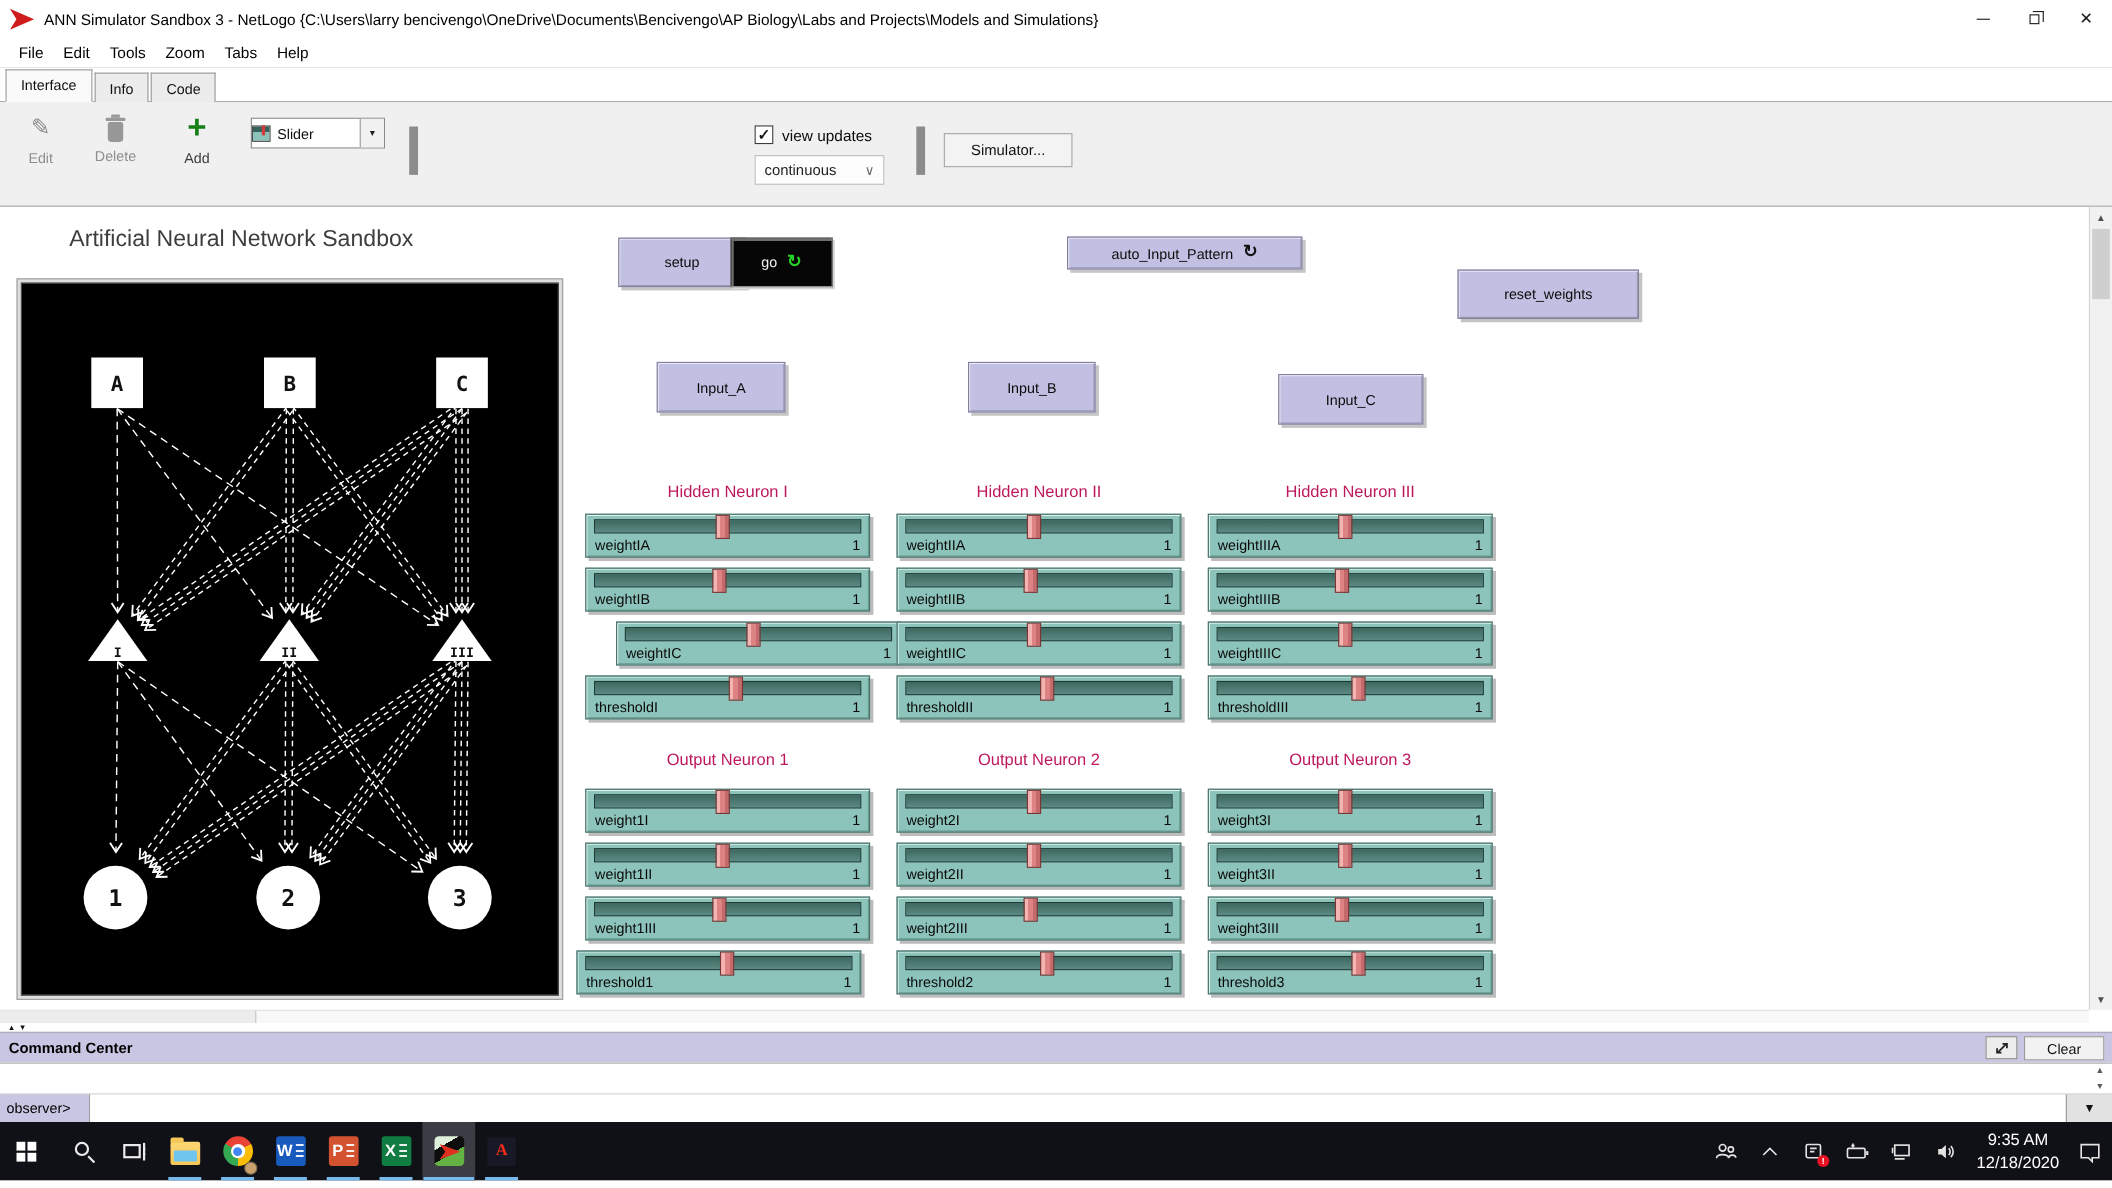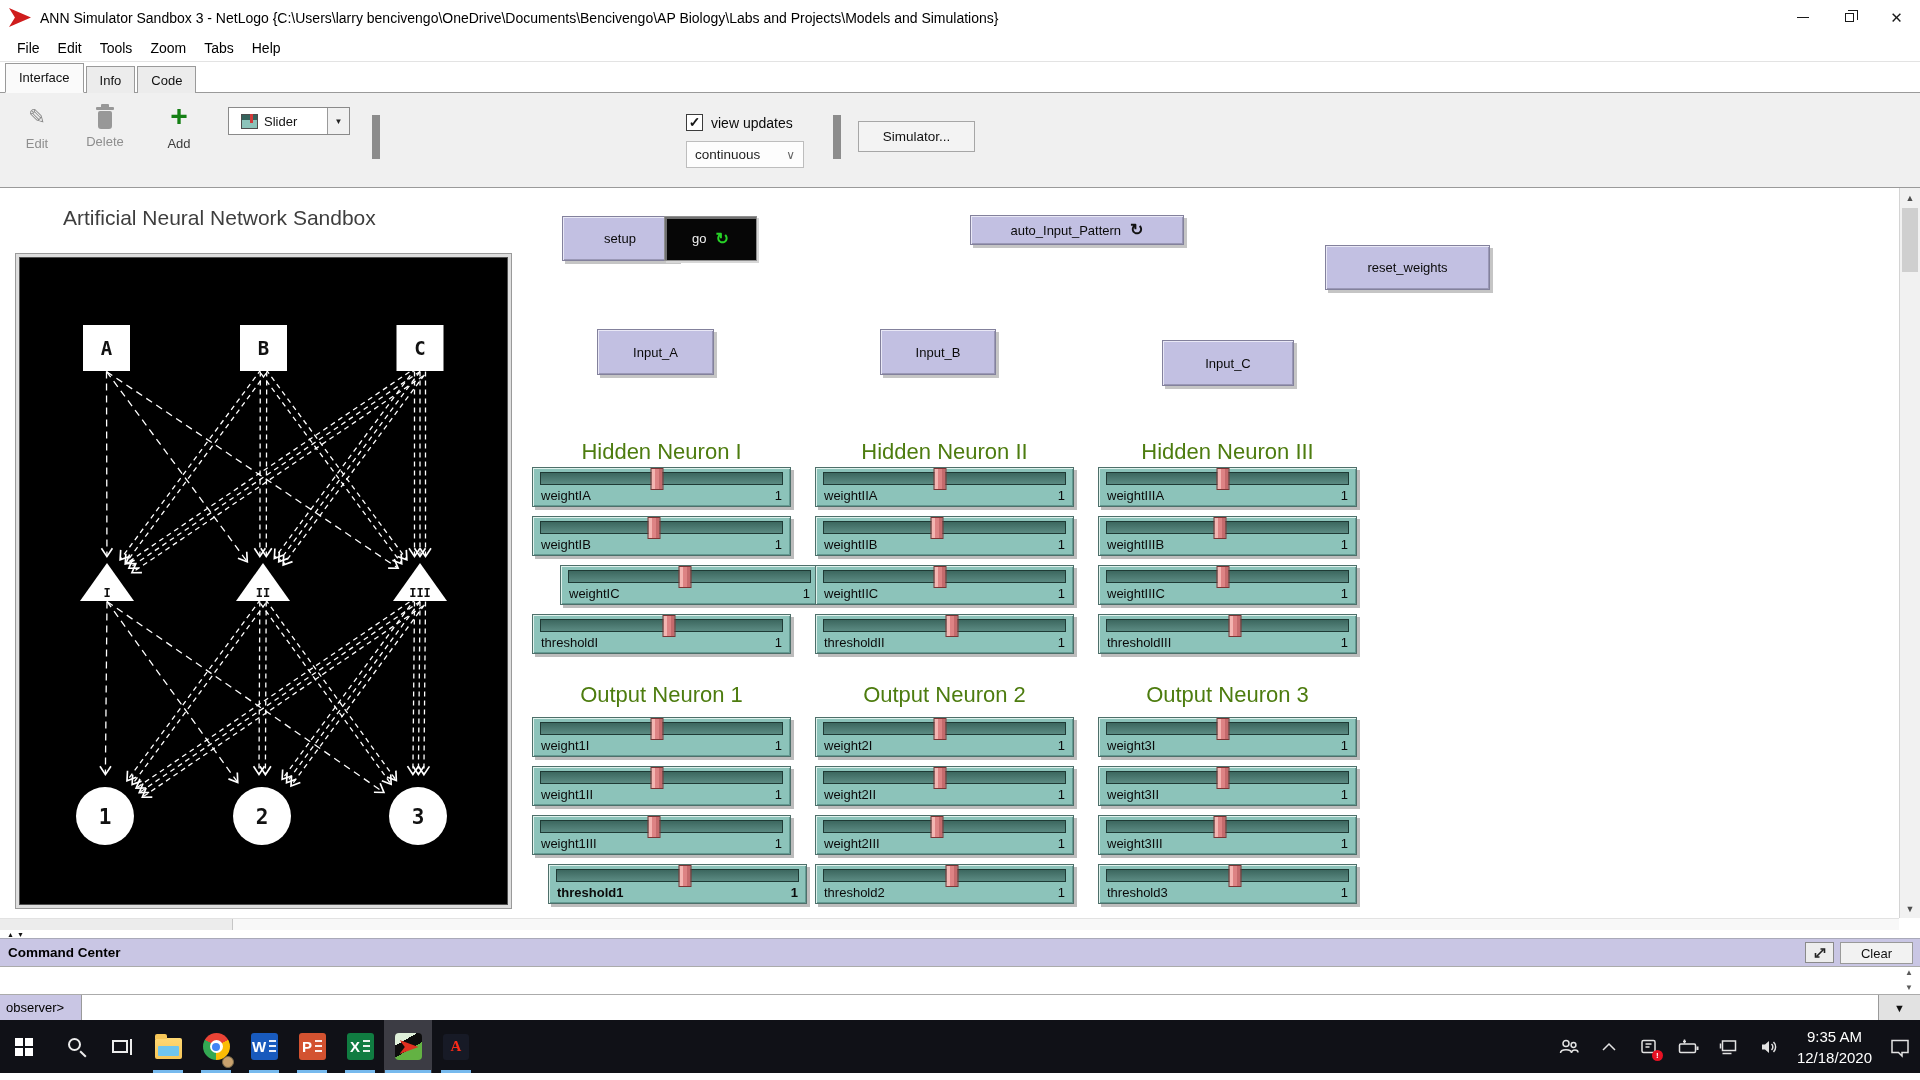--- a/index.html
+++ b/index.html
@@ -31,21 +31,21 @@
   .toolbar{height:95px;background:#f0f0f0;border-bottom:1px solid #9a9a9a;position:relative;}
   .toolbtn{position:absolute;top:10px;width:62px;display:flex;flex-direction:column;align-items:center;gap:5px;}
   #tb-edit{left:6px}#tb-delete{left:74px}#tb-add{left:148px}
   .toolbtn .lbl{font-size:13px;color:#8e8e8e;}
   #tb-add .lbl{color:#3c3c3c;}
   .pencil-ico{font-size:21px;color:#8a8a8a;height:28px;line-height:28px;}
   .trash-ico{width:14px;height:18px;background:#989898;border-radius:2px 2px 3px 3px;position:relative;margin-top:8px;}
   .trash-ico::before{content:"";position:absolute;left:-2px;top:-4px;width:18px;height:3px;background:#989898;border-radius:1px;}
   .trash-ico::after{content:"";position:absolute;left:3px;top:-7px;width:8px;height:3px;background:#989898;border-radius:1px 1px 0 0;}
   .plus-ico{font-size:30px;font-weight:bold;color:#158015;height:28px;line-height:26px;}
-  .chooser{position:absolute;left:228px;top:14px;width:122px;height:28px;background:#fff;border:1px solid #8a8a8a;display:flex;align-items:center;font-size:13px;color:#111;padding-left:12px;}
+  .chooser{position:absolute;left:228px;top:14px;width:122px;height:28px;background:#fff;border:1px solid #8a8a8a;display:flex;align-items:center;font-size:13px;color:#111;padding-left:0;}
   .chooser-icon{width:17px;height:15px;border:1px solid #4d4d4d;background:linear-gradient(#35635c 0 5px,#8cc3ba 5px);position:relative;margin-right:6px;flex:0 0 auto;}
   .chooser-icon::after{content:"";position:absolute;left:8px;top:-1px;width:3px;height:9px;background:#d23b3b;}
   .chooser-dd{margin-left:auto;height:100%;width:22px;border-left:1px solid #9a9a9a;background:#f1f1f1;display:flex;align-items:center;justify-content:center;font-size:8px;color:#222;}
   .vsep{position:absolute;top:22px;width:8px;height:44px;background:#8c8c8c;}
   #vsep1{left:372px}#vsep2{left:833px}
   .speedbox{position:absolute;left:400px;top:7px;width:290px;text-align:center;}
   .speed-label{font-size:14px;color:#0a0a0a;}
   .speed-slider{position:relative;height:32px;margin-top:1px;}
   .speed-track{position:absolute;left:12px;right:12px;top:14px;height:4px;background:#dcdcdc;border:1px solid #c2c2c2;}
   .speed-handle{position:absolute;left:47%;top:3px;width:9px;height:27px;background:#1b74cf;}
@@ -68,21 +68,21 @@
   .nlbtn.black{background:#060606;color:#f0f0f0;border-color:#8f8f8f;box-shadow:inset 2px 2px 0 #6f6f6f,2px 2px 0 #d7d7d7;}
   .forever-ico{font-size:16px;font-weight:bold;color:#111;line-height:1;}
   .forever-ico.green{color:#27d227;}
   #btn-setup{left:562px;top:28px;width:116px;height:45px}
   #btn-go{left:664px;top:28px;width:93px;height:45px}
   #btn-auto{left:970px;top:27px;width:214px;height:30px}
   #btn-reset{left:1325px;top:57px;width:165px;height:45px}
   #btn-ia{left:597px;top:141px;width:117px;height:46px}
   #btn-ib{left:880px;top:141px;width:116px;height:46px}
   #btn-ic{left:1162px;top:152px;width:132px;height:46px}
-  .grp-title{position:absolute;width:259px;text-align:center;font-size:22px;color:#4d7c0f;}
+  .grp-title{position:absolute;width:259px;text-align:center;font-size:15px;color:#be185d;}
   .nl-slider{position:absolute;width:259px;height:40px;background:#8cc3ba;border:1px solid #4e6f6a;
     box-shadow:inset 1px 1px 0 #dff2ec,inset -1px -1px 0 #639a92,3px 3px 0 #bcbcbc;}
   .sl-track{position:absolute;left:7px;right:7px;top:4px;height:13px;background:linear-gradient(#3c675f,#5c8b83);border:1px solid #1f3a35;}
   .sl-handle{position:absolute;top:-5px;width:13px;height:22px;transform:translateX(-50%);
     background:linear-gradient(90deg,#f4b5b2 0 30%,#dd8384 30% 70%,#c46a6c 70%);border:1px solid #7b3434;}
   .sl-row{position:absolute;left:8px;right:8px;bottom:3px;display:flex;justify-content:space-between;font-size:13px;color:#0a0a0a;}
   .vscroll{position:absolute;right:0;top:0;width:21px;height:730px;background:#f1f1f1;border-left:1px solid #d4d4d4;}
   .sarrow{position:absolute;left:0;width:20px;height:19px;display:flex;align-items:center;justify-content:center;font-size:9px;color:#4e4e4e;}
   .sarrow.up{top:0}.sarrow.down{bottom:0}
   .vthumb{position:absolute;left:2px;top:20px;width:16px;height:64px;background:#cfcfcf;}
@@ -435,21 +435,21 @@
       </div>
       <div class="nl-slider" style="left: 532px; top: 627px;">
         <div class="sl-track">
           <div class="sl-handle" style="left: 47%;"></div>
         </div>
         <div class="sl-row">
           <span>weight1III</span>
           <span>1</span>
         </div>
       </div>
-      <div class="nl-slider" style="left: 548px; top: 676px; font-weight: bold;">
+      <div class="nl-slider" style="left: 524px; top: 676px;">
         <div class="sl-track">
           <div class="sl-handle" style="left: 53%;"></div>
         </div>
         <div class="sl-row">
           <span>threshold1</span>
           <span>1</span>
         </div>
       </div>
       <div class="grp-title" style="left: 815px; top: 494px;">Output Neuron 2</div>
       <div class="nl-slider" style="left: 815px; top: 529px;">

